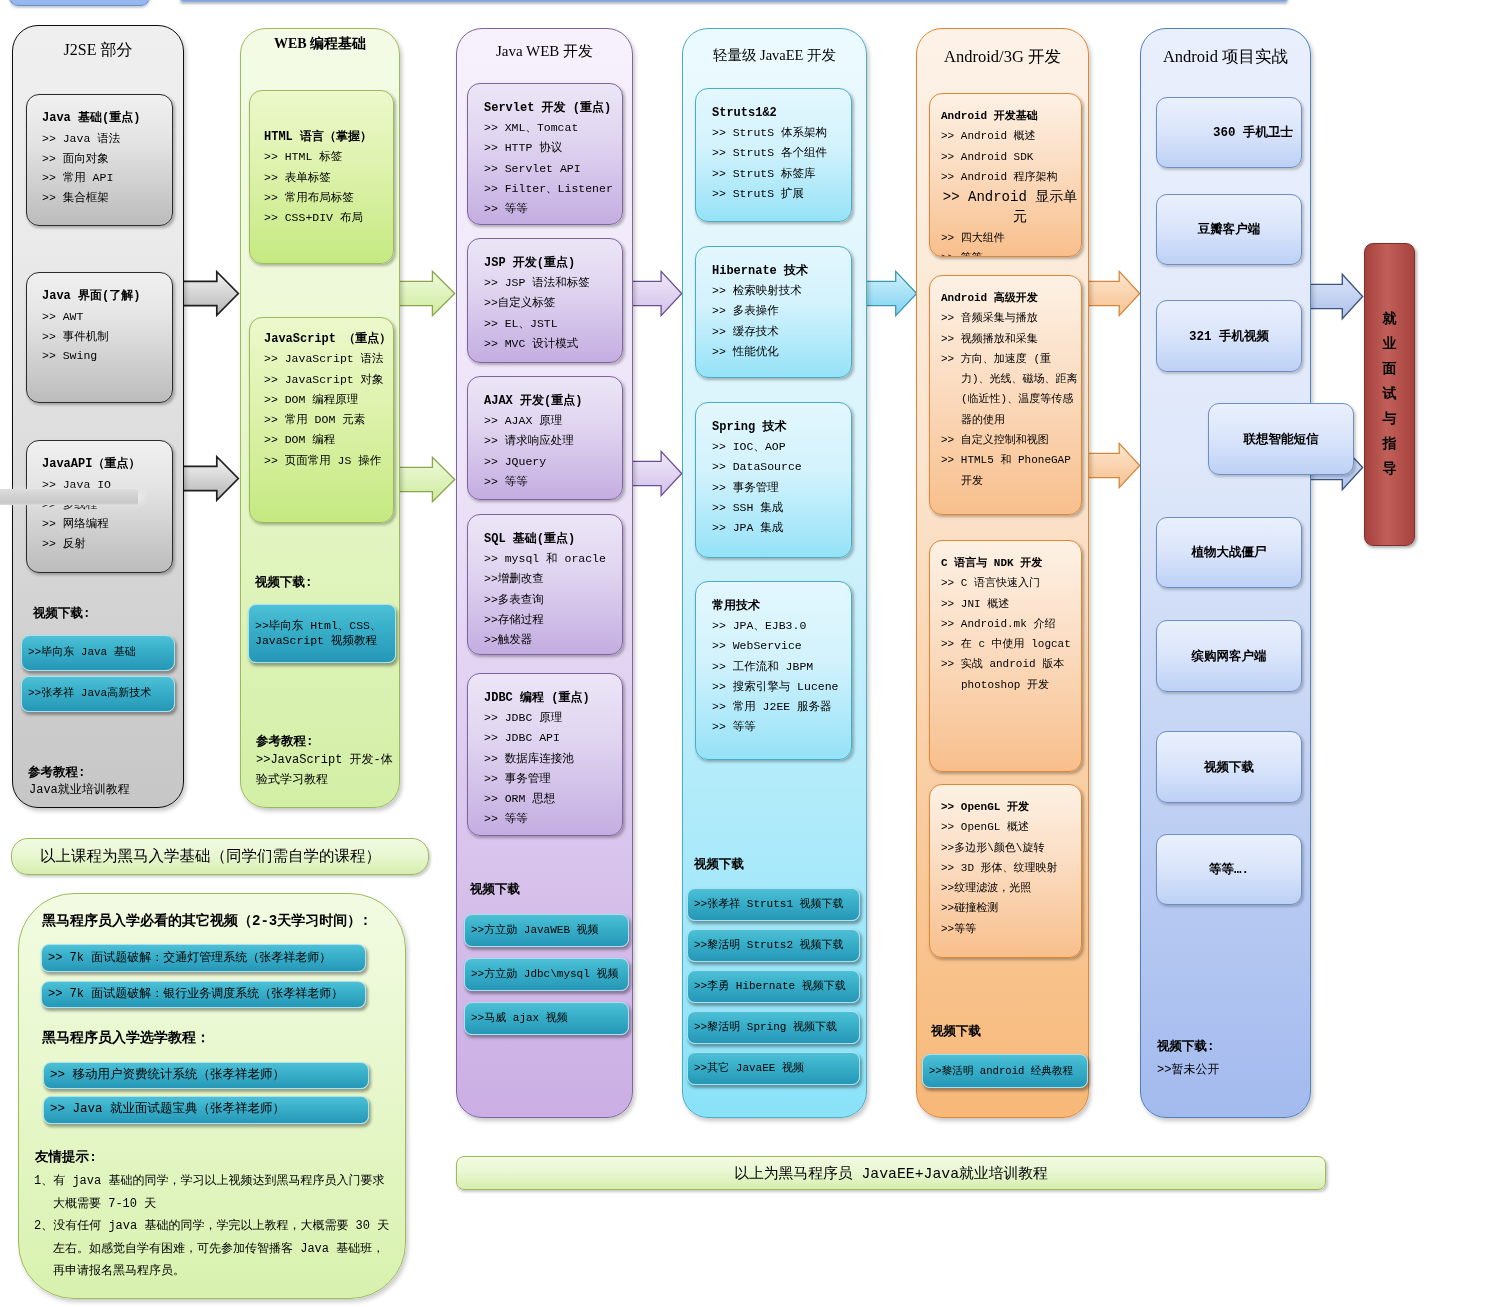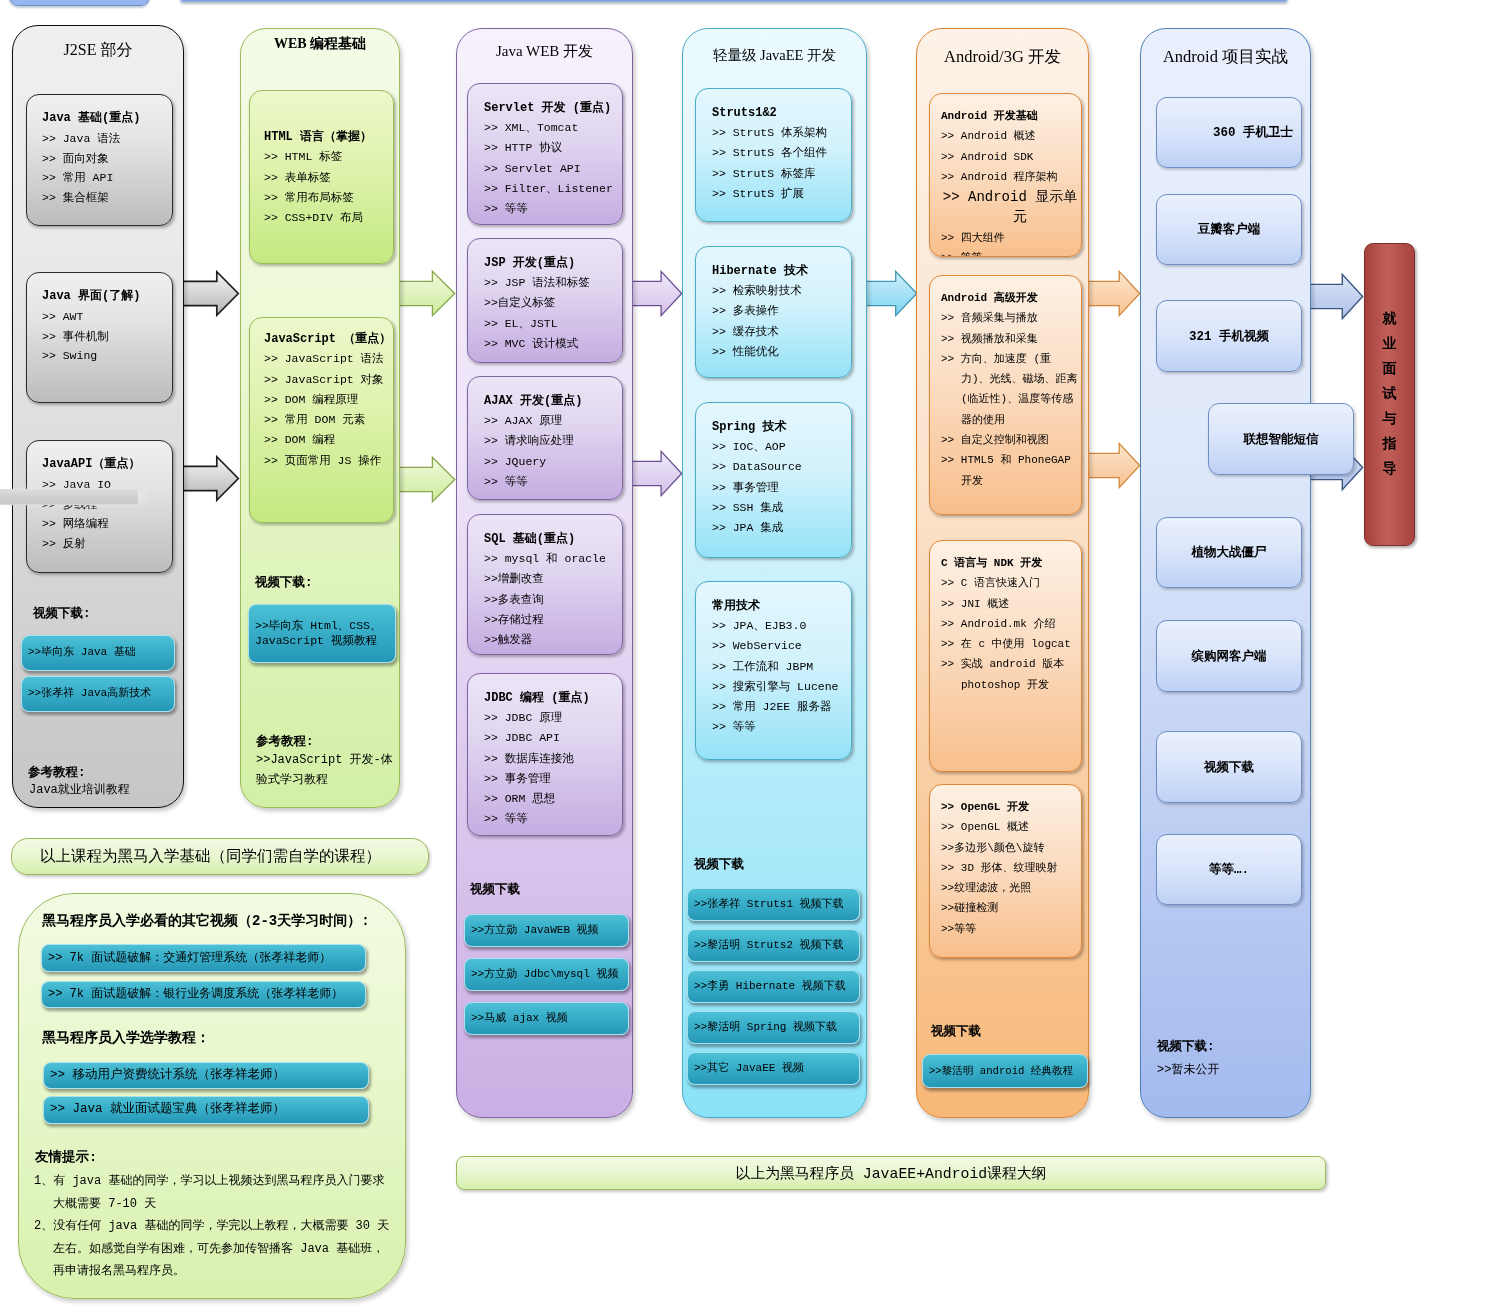--- a/index.html
+++ b/index.html
@@ -303,21 +303,21 @@
 <div class="lbl" style="left:931px;top:1024px;font-size:12.5px;line-height:17px;">视频下载</div>
 <div class="vbtn" style="left:922px;top:1054px;width:166px;height:34px;">
     <span style="font-size:10.6px;">&gt;&gt;黎活明 android 经典教程</span>
   </div>
 <div class="lbl" style="left:1157px;top:1039px;font-size:12.5px;line-height:17px;">视频下载:</div>
 <div class="txt" style="left:1157px;top:1062px;font-size:12px;line-height:17px;">&gt;&gt;暂未公开</div>
 <div class="banner" style="left:11px;top:838px;width:418px;height:37px;padding-left:28px;">
     <span style="font-size:15.5px;font-family:'Liberation Sans',sans-serif;">以上课程为黑马入学基础（同学们需自学的课程）</span>
   </div>
 <div class="banner" id="banner-bottom-box" style="left:456px;top:1156px;width:870px;height:34px;justify-content:center;">
-    <span style="font-size:14.8px;">以上为黑马程序员 JavaEE+Android课程大纲</span>
+    <span style="font-size:14.8px;">以上为黑马程序员 JavaEE+Java就业培训教程</span>
   </div>
 <div id="bottom-panel"></div>
 <div class="lbl" style="left:42px;top:913px;font-size:14px;line-height:17px;">黑马程序员入学必看的其它视频（2-3天学习时间）:</div>
 <div class="vbtn" style="left:41px;top:944px;width:325px;height:28px;">
     <span style="font-size:12px;">&gt;&gt; 7k 面试题破解：交通灯管理系统（张孝祥老师）</span>
   </div>
 <div class="vbtn" style="left:41px;top:981px;width:325px;height:27px;">
     <span style="font-size:12px;">&gt;&gt; 7k 面试题破解：银行业务调度系统（张孝祥老师）</span>
   </div>
 <div class="lbl" style="left:42px;top:1030px;font-size:14px;line-height:17px;">黑马程序员入学选学教程：</div>

